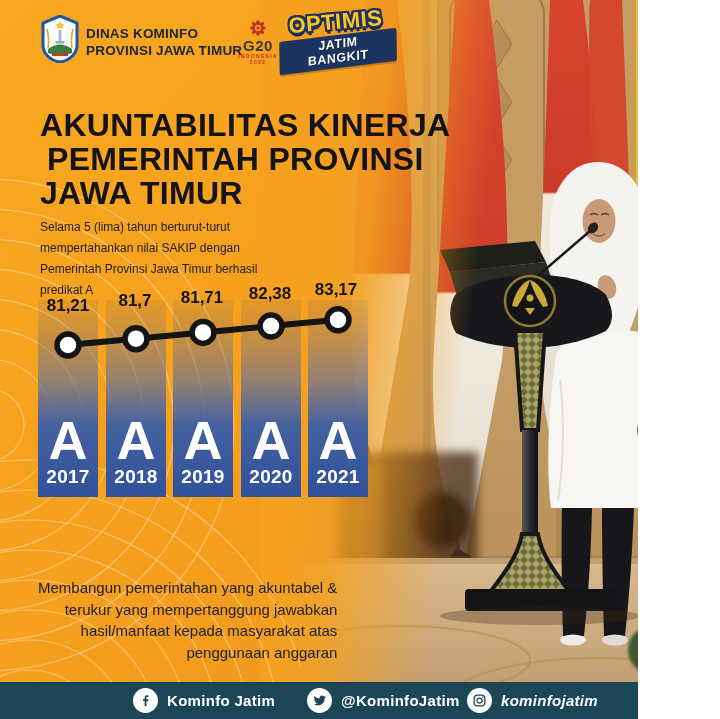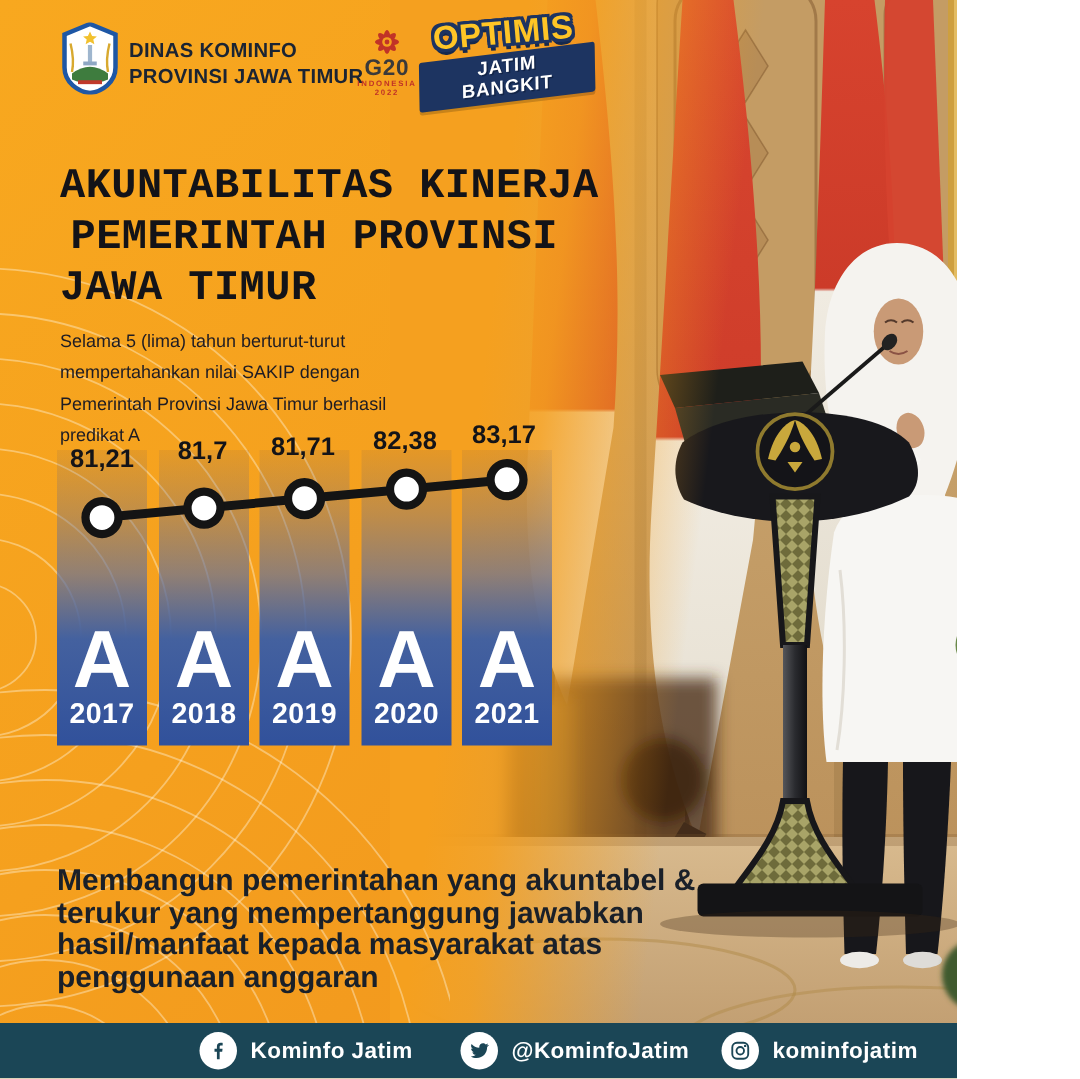--- a/index.html
+++ b/index.html
@@ -21,42 +21,42 @@
   .g20 .g20-label{font-size:15px;font-weight:800;color:#3A3A3A;line-height:14px;letter-spacing:.5px;}
   .g20 .g20-sub{font-size:5.2px;font-weight:700;letter-spacing:1.2px;line-height:6px;}
   .badge{position:absolute;left:278px;top:10px;width:118px;text-align:center;transform:rotate(-5deg);}
   .badge-top{font-size:22px;font-weight:800;color:#FFC526;letter-spacing:.5px;line-height:24px;
     text-shadow:-2px -2px 0 #1D3461,2px -2px 0 #1D3461,-2px 2px 0 #1D3461,2px 2px 0 #1D3461,
     0 -2px 0 #1D3461,0 2px 0 #1D3461,-2px 0 0 #1D3461,2px 0 0 #1D3461,0 4px 0 #15294e;}
   .badge-bottom{display:inline-block;margin-top:1px;background:#1D3461;color:#fff;font-size:12.5px;
     font-weight:800;letter-spacing:.6px;padding:2px 8px 3px;border-radius:2px;
     transform:rotate(-2deg) skewX(-6deg);text-shadow:1px 1px 0 #122447;box-shadow:0 2px 0 rgba(0,0,0,.18);}
   
-  .main-title{position:absolute;left:40px;top:108px;font-size:28px;line-height:34px;font-weight:800;
-    color:#131318;letter-spacing:.3px;font-family:Liberation Mono, monospace;}
+  .main-title{position:absolute;left:40px;top:108px;font-size:32px;line-height:34px;font-weight:800;
+    color:#131318;letter-spacing:.3px;}
   .main-title .t2{padding-left:7px;}
   .intro{position:absolute;left:40px;top:217px;font-size:12px;line-height:21px;font-weight:400;color:#1E1C24;}
   .footnotes{position:absolute;left:175px;top:511px;font-size:13px;line-height:17.5px;font-weight:800;color:#1D2D56;}
-  .closing{position:absolute;left:38px;top:577px;font-size:20px;line-height:21.5px;font-weight:700;color:#1A2029;}
+  .closing{position:absolute;left:38px;top:577px;font-size:15px;line-height:21.5px;font-weight:400;color:#1A2029;text-align:right;}
   
   .col{position:absolute;top:300px;width:60px;height:197px;display:flex;flex-direction:column;
     justify-content:flex-end;align-items:center;padding-bottom:9px;box-sizing:border-box;
     background:linear-gradient(180deg,rgba(87,77,103,.10) 0%,rgba(104,108,142,.38) 22%,
       rgba(93,110,160,.66) 42%,#44619F 64%,#31519B 100%);}
   .grade{font-size:54px;line-height:52px;font-weight:800;color:#fff;}
   .year{font-size:19px;line-height:22px;font-weight:800;color:#fff;letter-spacing:.3px;}
   .score{position:absolute;transform:translateX(-50%);font-size:17px;font-weight:800;color:#141418;}
   .trend{position:absolute;left:20px;top:275px;}
   
   .footer{position:absolute;left:0;bottom:0;width:720px;height:37px;background:#1B4656;}
   .social{position:absolute;top:0;height:37px;display:flex;align-items:center;gap:9px;cursor:pointer;}
   .social .disc{width:25px;height:25px;border-radius:50%;background:#fff;display:flex;
     align-items:center;justify-content:center;}
   .social .label{color:#fff;font-size:15px;font-weight:700;letter-spacing:.3px;}
-  .soc-fb{left:133px;justify-content:space-between;} .soc-tw{left:307px;} .soc-ig{left:481px;}
+  .soc-fb{left:133px;justify-content:space-between;} .soc-tw{left:307px;} .soc-ig{left:467px;font-style:italic;}
 </style>
 </head>
 <body>
 
 <div class="poster">
 
   <div class="photo">
     <svg width="460" height="682" viewBox="0 0 460 682">
       <defs>
         <linearGradient id="wallG" x1="0" y1="0" x2="0" y2="1">

